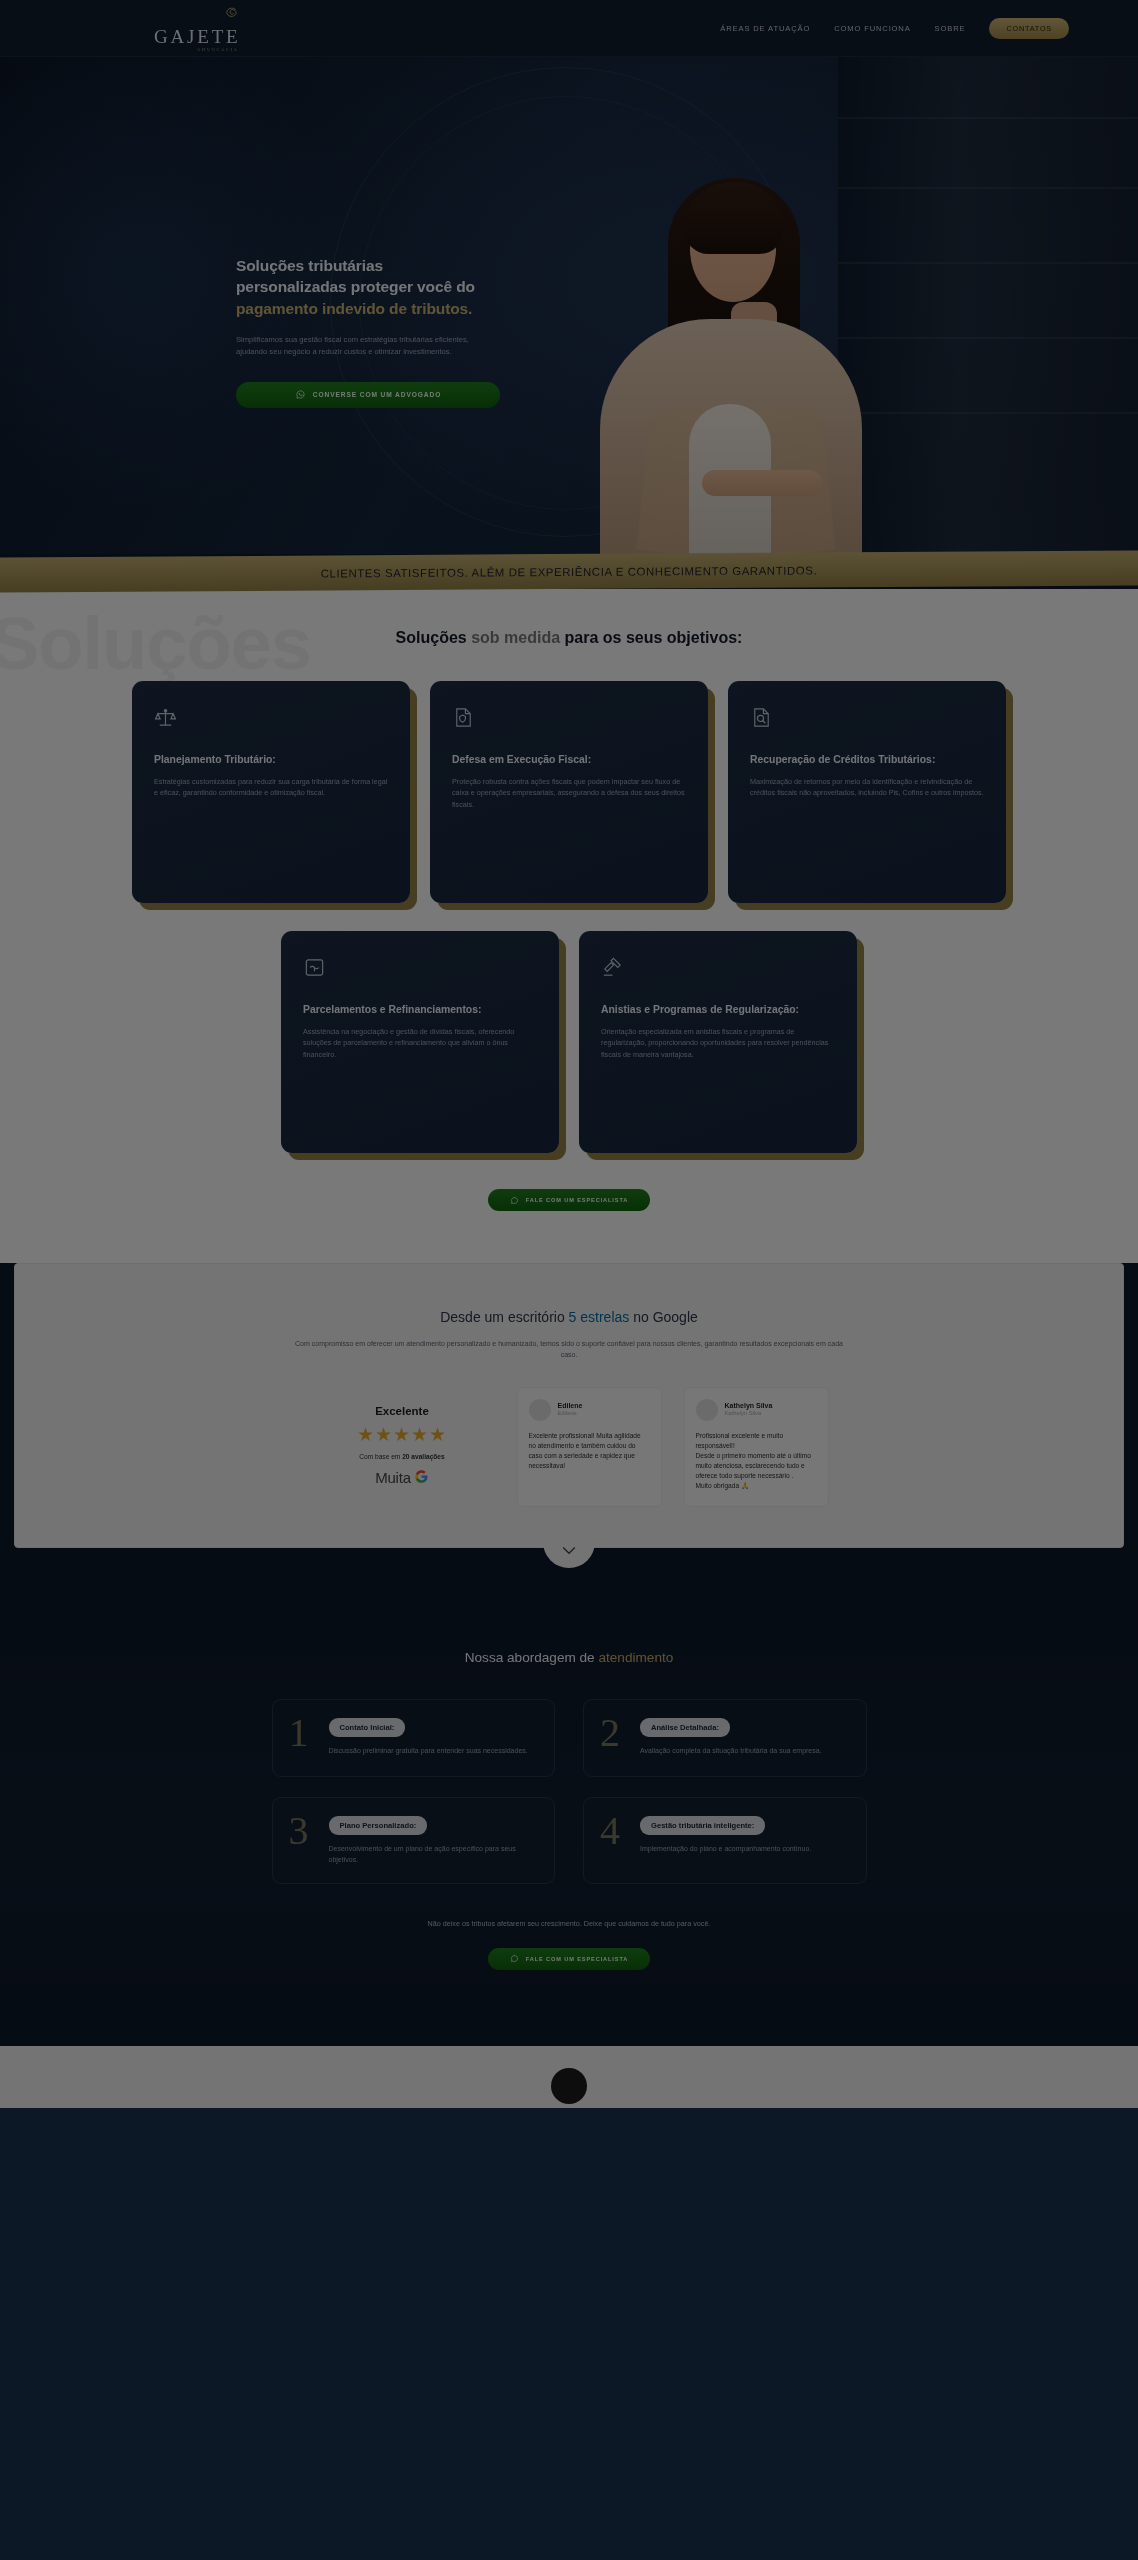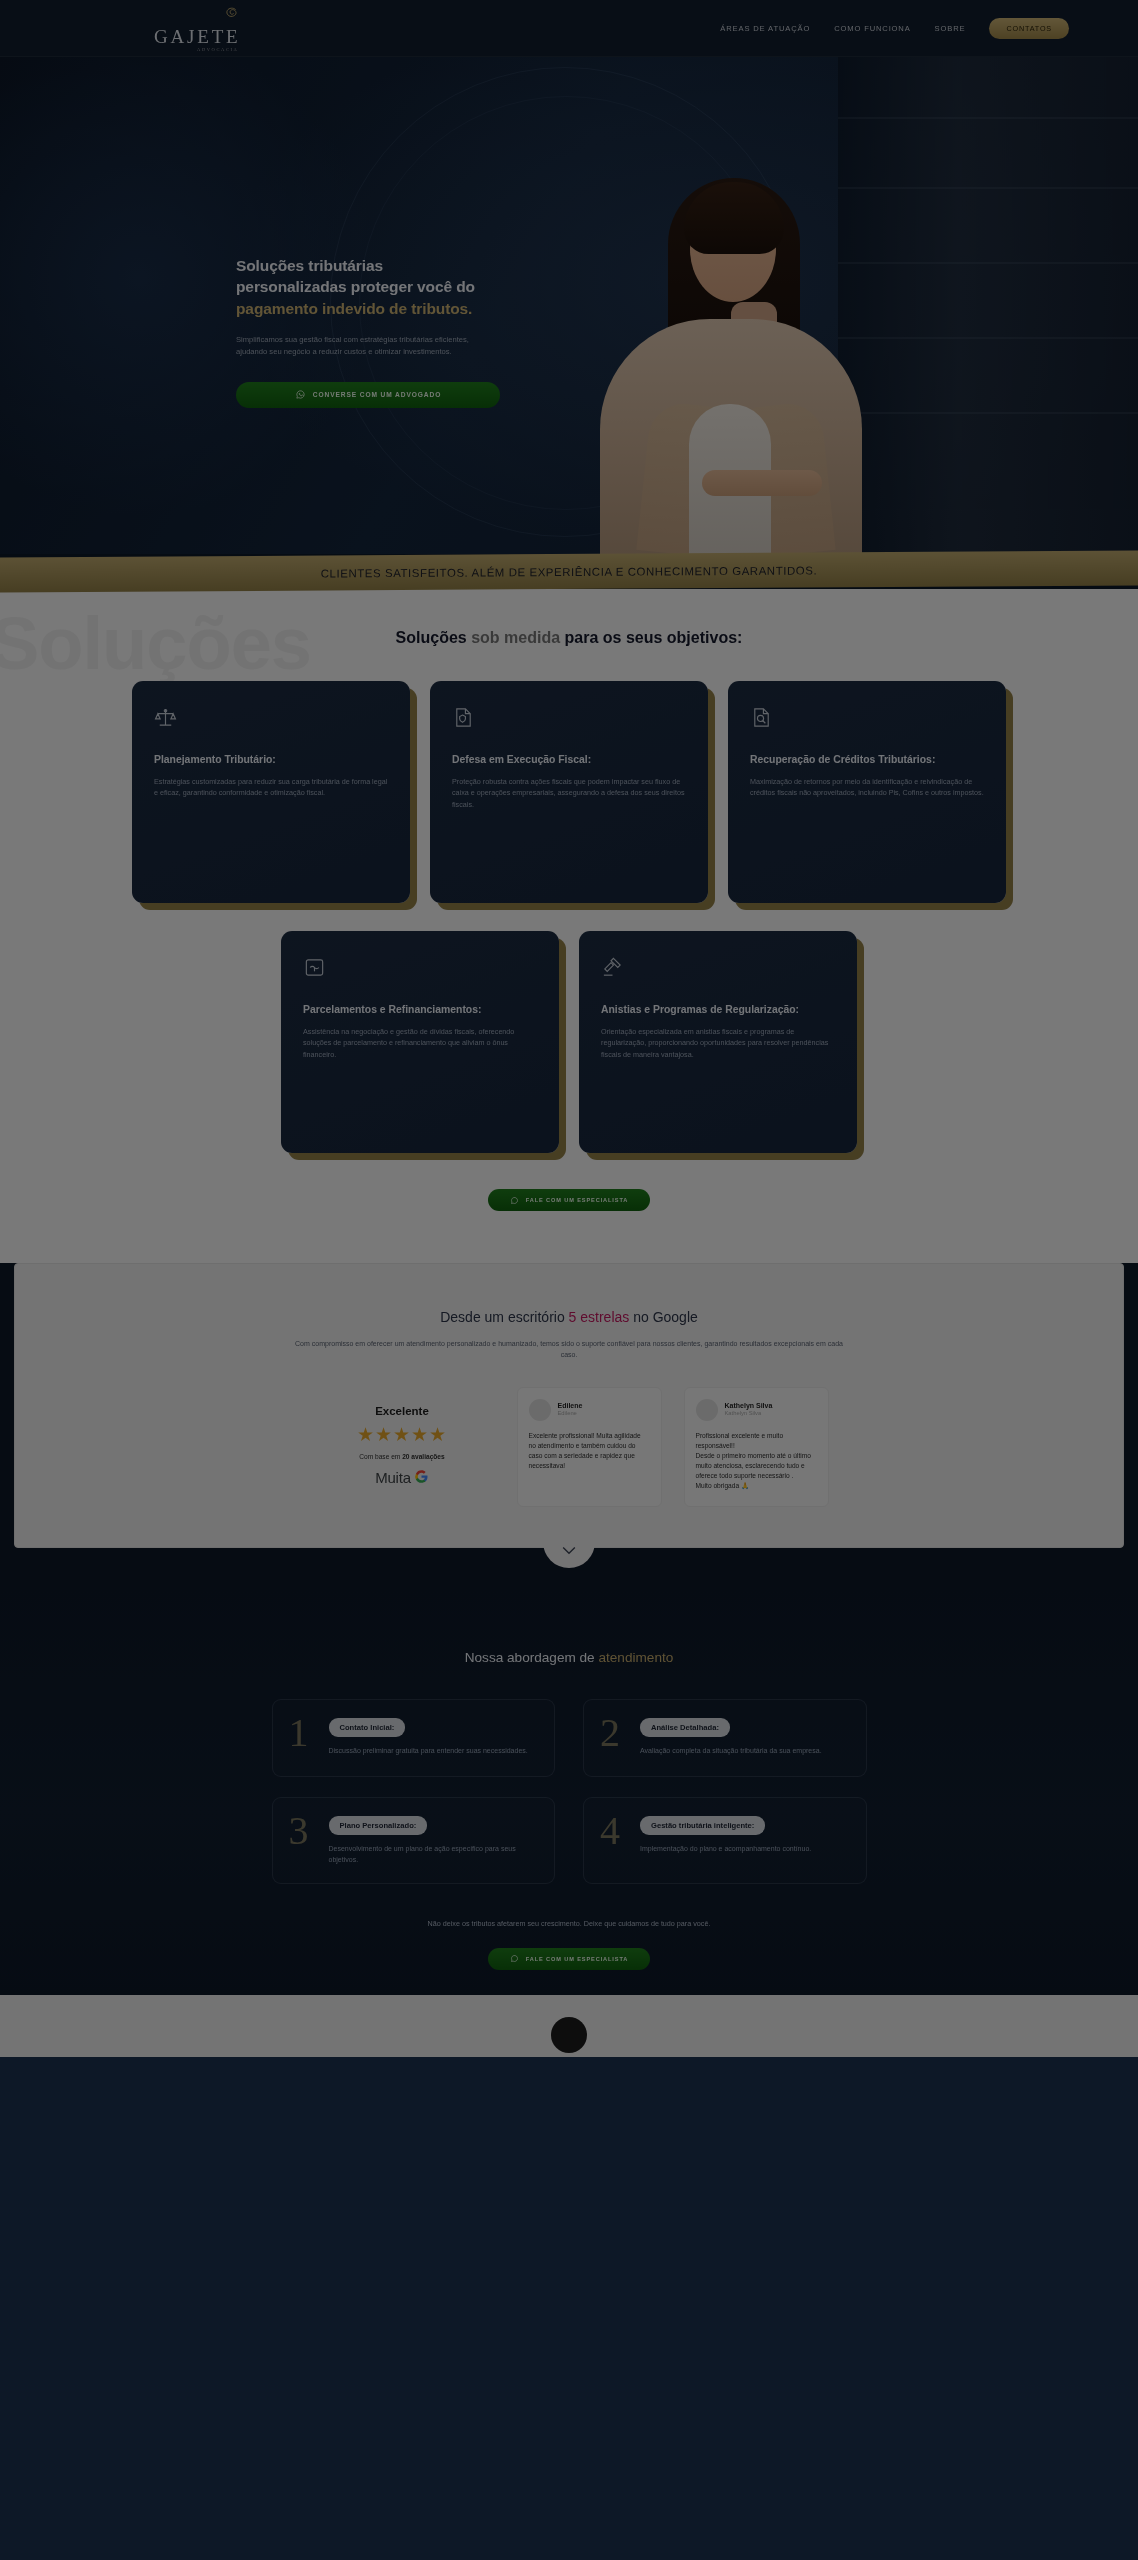--- a/index.html
+++ b/index.html
@@ -273,21 +273,21 @@
   
   .reviews {
     background: #e9e9e9;
     margin: 0 14px;
     border-radius: 4px;
     padding: 45px 0 40px;
     position: relative;
     border: 1px solid #dcdcdc;
   }
   .rev-title { text-align: center; font-size: 14px; color: #2b3347; font-weight: 400;}
-  .rev-title .accent { color: #be185d; }
+  .rev-title .accent { color: #0369a1; }
   .rev-sub {
     margin: 13px auto 0; width: 560px; text-align: center;
     font-size: 7px; line-height: 1.62; color: #555d6c;
   }
   .rev-body {
     margin-top: 26px;
     display: flex; justify-content: center; align-items: flex-start; gap: 22px;
   }
   .rating-block { width: 185px; text-align: center; padding-top: 18px;}
   .rating-head { font-size: 11.5px; font-weight: 700; color: #1c1c1c; }
@@ -322,21 +322,21 @@
     border: none;
     border-radius: 0 0 26px 26px;
     display:flex; align-items: flex-start; justify-content: center;
     padding-top: 6px;
     color: #3b4252;
   }
 
   
   .approach {
     background: linear-gradient(180deg,#0d1827 0%, #101d2e 55%, #0d1827 100%);
-    padding: 62px 0 25px;
+    padding: 62px 0 76px;
     position: relative;
   }
   .app-title {
     text-align: center; font-size: 13.6px; color: #e7eaf0; font-weight: 400;
     margin-bottom: 34px;
   }
   .app-title .accent { color: #c0a669; }
   .steps-grid {
     width: 595px; margin: 0 auto;
     display: grid; grid-template-columns: 1fr 1fr; gap: 20px 28px;

